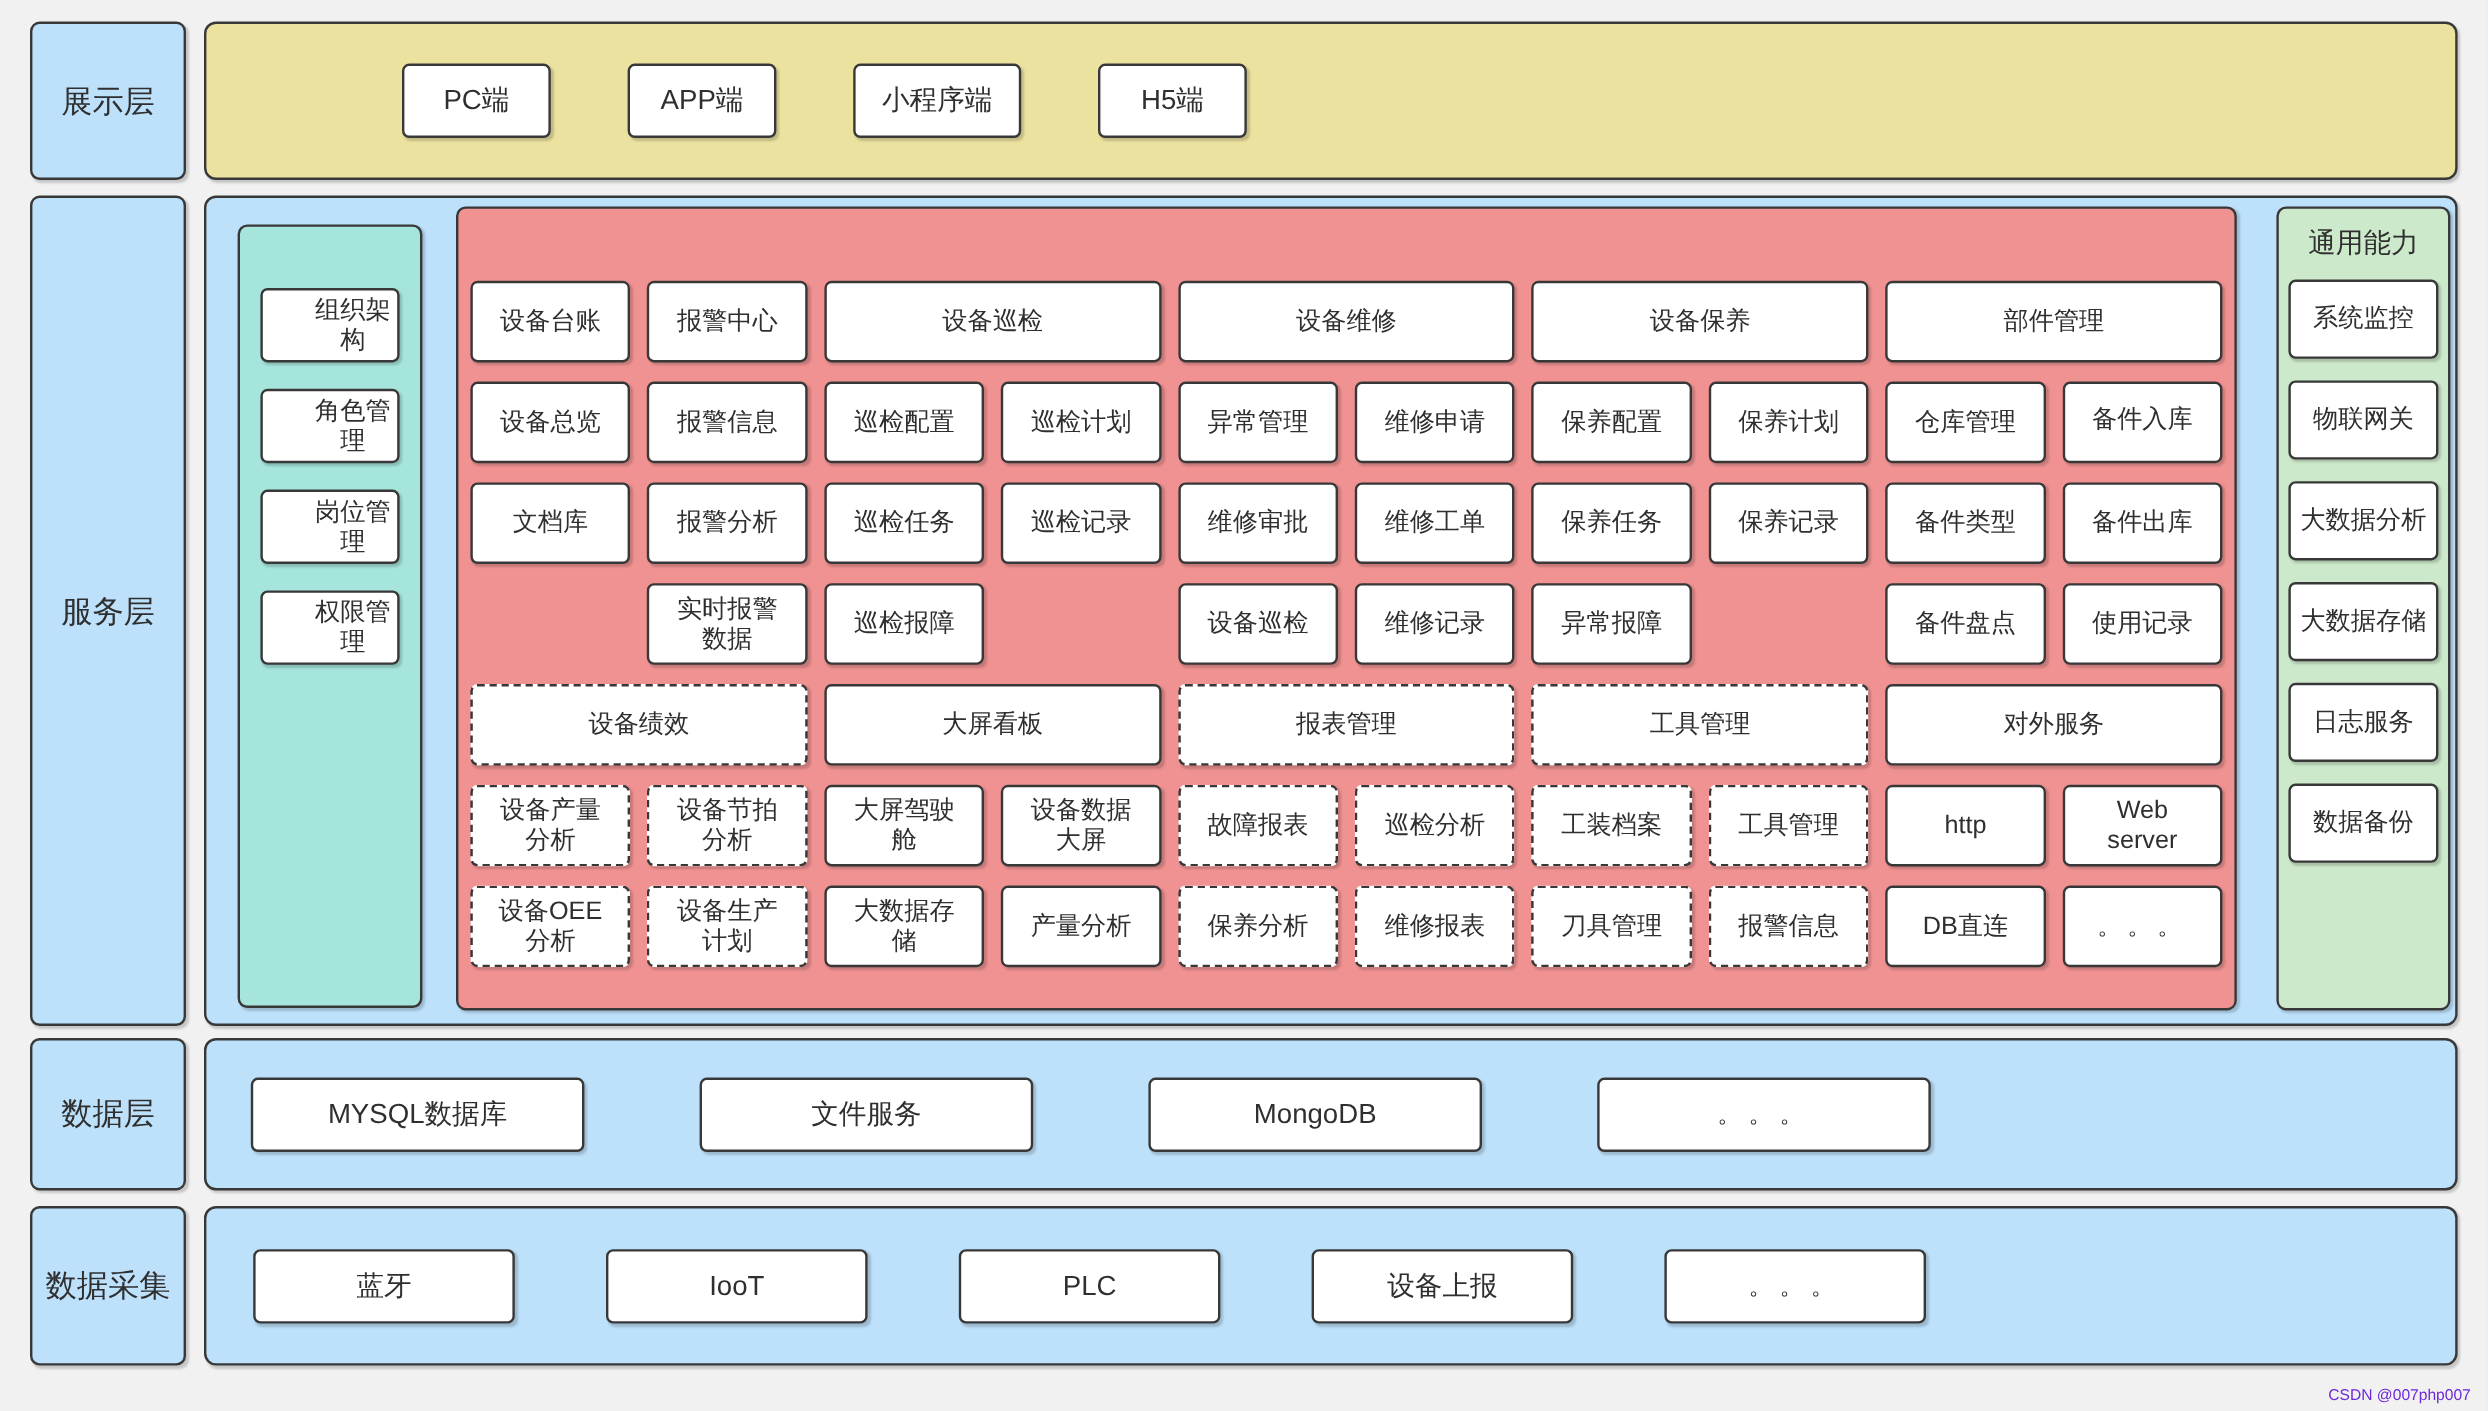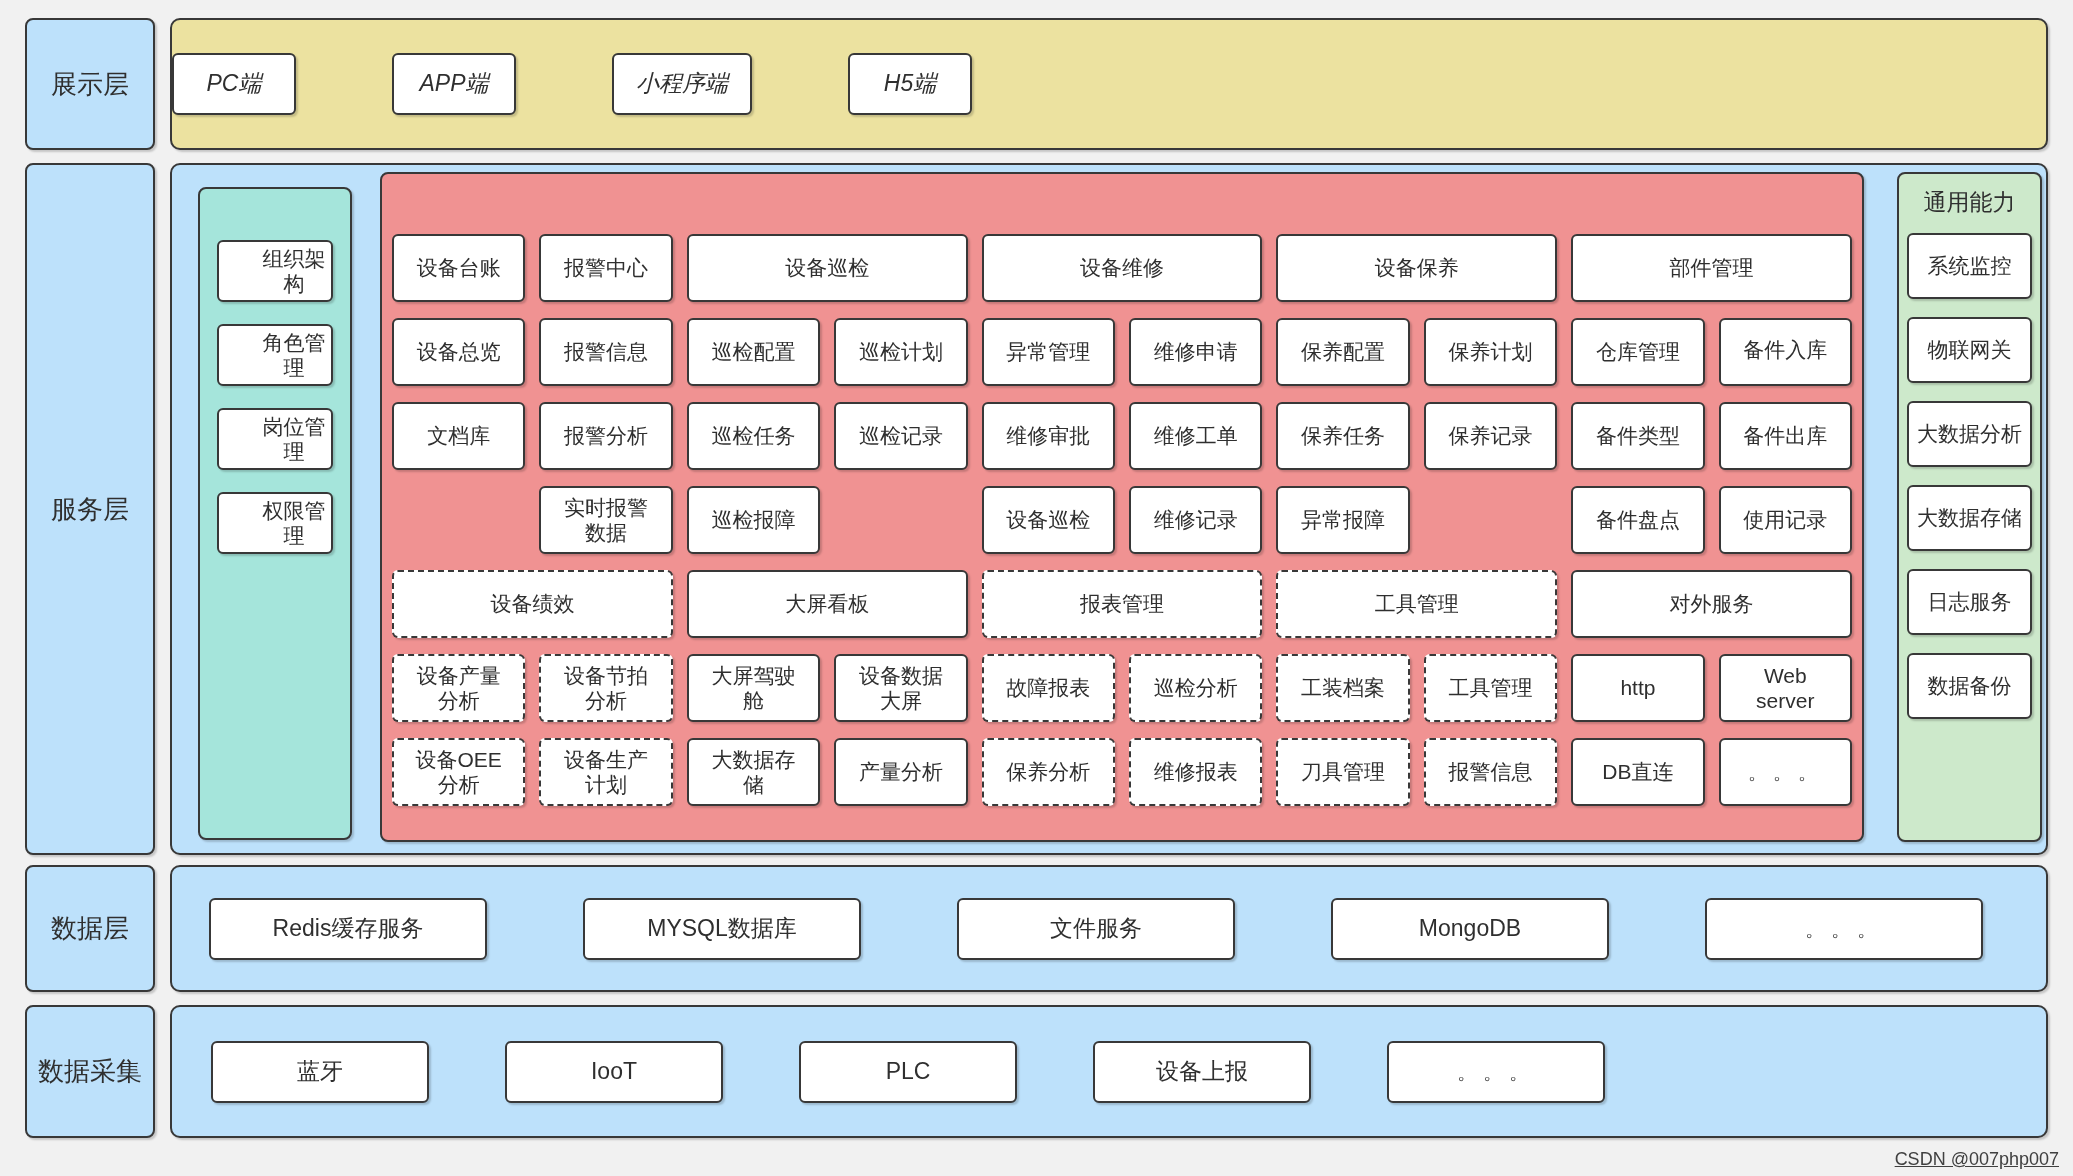--- a/index.html
+++ b/index.html
@@ -46,22 +46,22 @@
     text-align: center;
     line-height: 1.2;
     box-shadow: 2px 2px 2px rgba(0,0,0,0.18);
   }
   
   #presentation-panel {
     top: 18px; height: 132px;
     background: #ece2a0;
     display: flex;
     align-items: center;
-    gap: 96px;
-    font-style: italic;
+    padding-left: 163px;
+    gap: 64px;
   }
   .client-box { height: 62px; min-width: 124px; padding: 0 22px; font-size: 23px; }
   
   #service-panel { top: 163px; height: 692px; background: #bde1fb; }
   #org-sidebar {
     position: absolute; left: 26px; top: 22px; width: 154px; height: 653px;
     background: #a5e5db;
     border: 2px solid #383838; border-radius: 8px;
     display: flex; flex-direction: column; align-items: center;
     padding-top: 51px; gap: 22px;
@@ -106,23 +106,22 @@
     background: #bde1fb;
     display: flex; align-items: center;
     padding-left: 39px; gap: 76px;
   }
   .collector-box { width: 218px; height: 62px; font-size: 23px; flex: none; }
   .dots-text { letter-spacing: 6px; font-size: 20px; }
   
   #watermark {
     position: absolute;
     right: 14px; bottom: 6px;
-    font-size: 18px;
-    color: #404040;
-    text-decoration: underline;
+    font-size: 13px;
+    color: #6d28d9;
   }
 </style>
 </head>
 <body>
 
 <div id="stage">
 
   <div class="layer-label" style="top:18px;height:132px;">展示层</div>
   <div class="panel" id="presentation-panel">
       <div class="box client-box">PC端</div>
@@ -205,21 +204,20 @@
         <div class="box capability-box">物联网关</div>
         <div class="box capability-box">大数据分析</div>
         <div class="box capability-box">大数据存储</div>
         <div class="box capability-box">日志服务</div>
         <div class="box capability-box">数据备份</div>
       </div>
   </div>
 
   <div class="layer-label" style="top:865px;height:127px;">数据层</div>
   <div class="panel" id="data-panel">
-      <div class="box datastore-box">Redis缓存服务</div>
       <div class="box datastore-box">MYSQL数据库</div>
       <div class="box datastore-box">文件服务</div>
       <div class="box datastore-box">MongoDB</div>
       <div class="box datastore-box dots-text">。。。</div>
     </div>
 
   <div class="layer-label" style="top:1005px;height:133px;">数据采集</div>
   <div class="panel" id="collect-panel">
       <div class="box collector-box">蓝牙</div>
       <div class="box collector-box">IooT</div>

